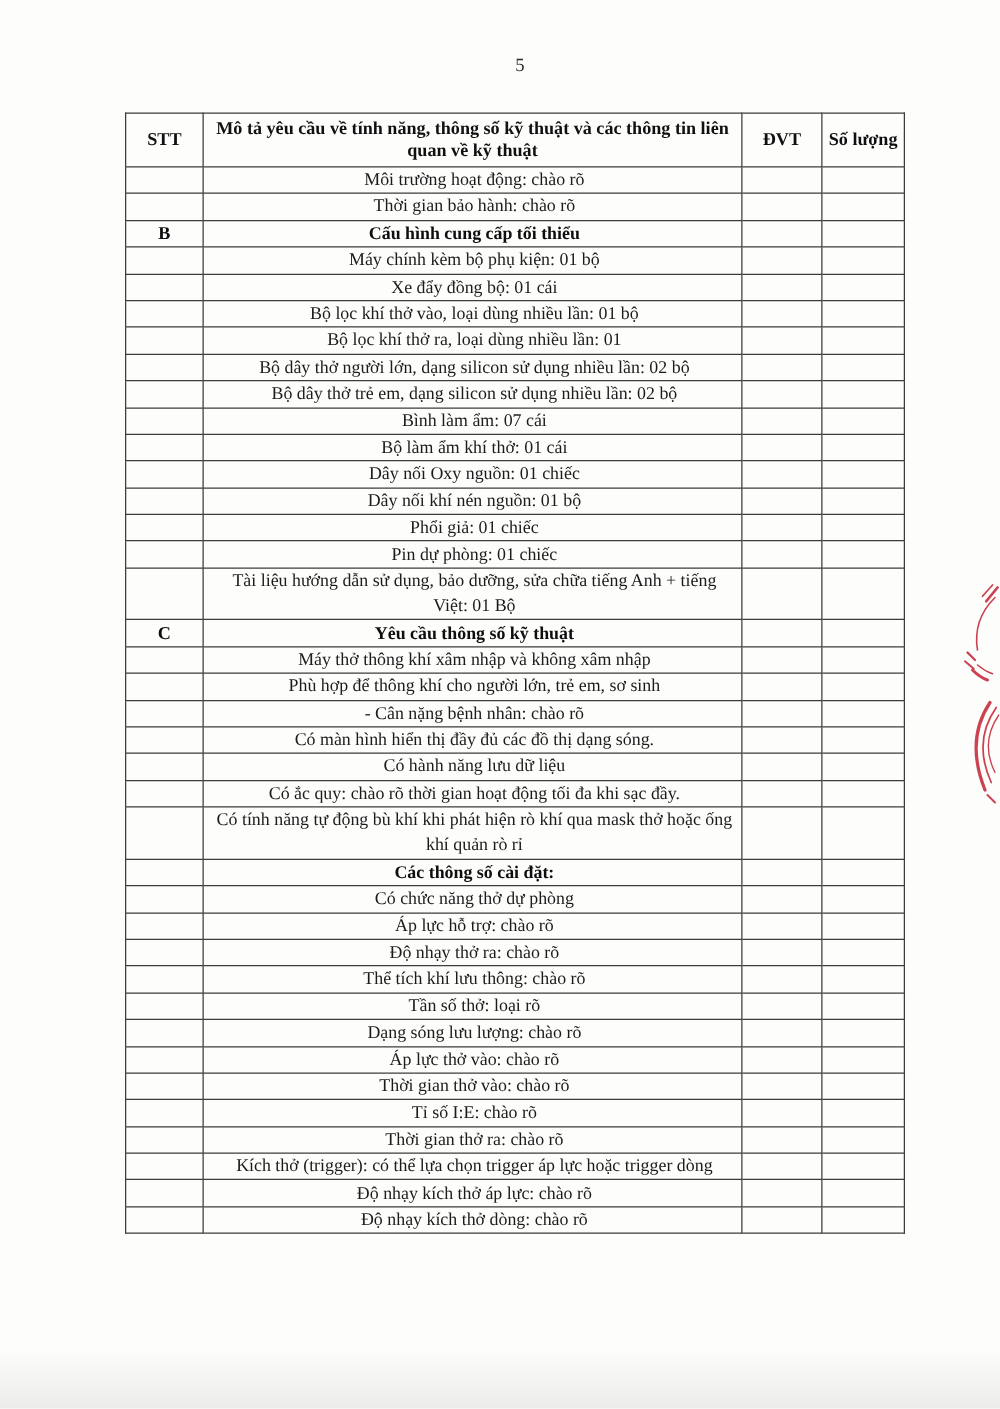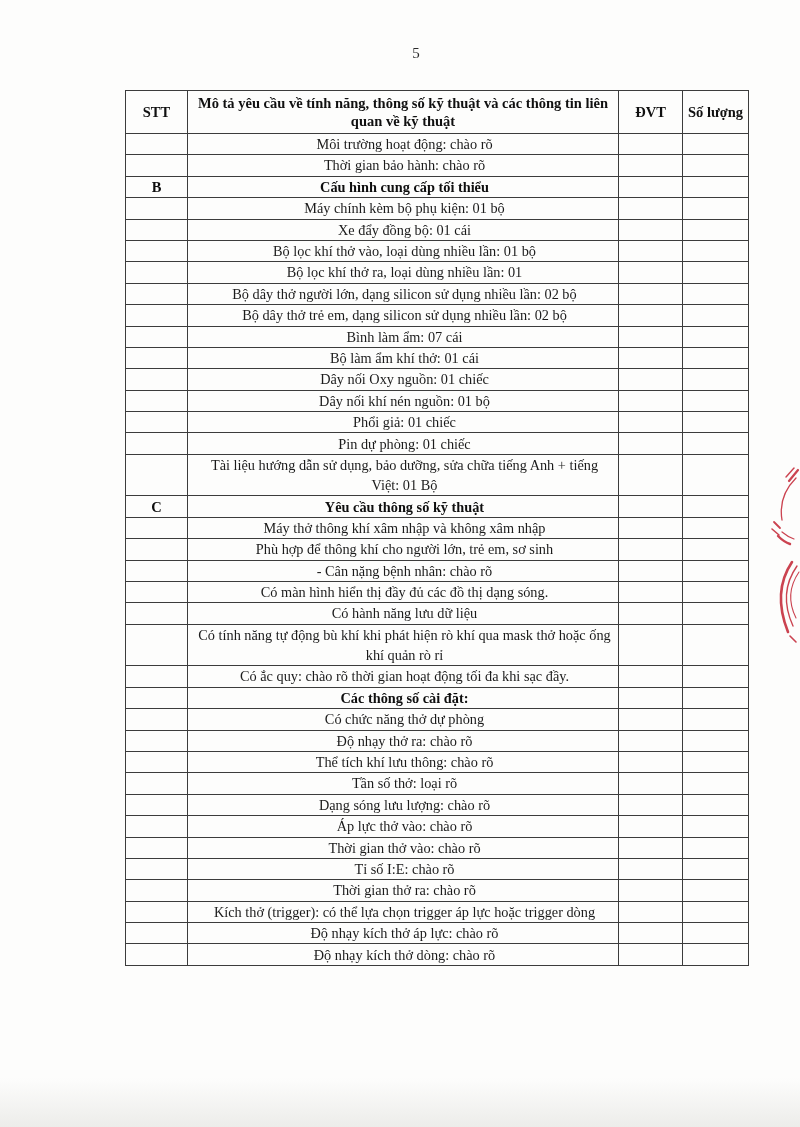--- a/index.html
+++ b/index.html
@@ -11,21 +11,21 @@
     overflow:hidden;
   }
   .page{
     position:relative;width:800px;height:1127px;background:#fdfdfc;overflow:hidden;
   }
   .page-number{
     position:absolute;top:45px;left:0;width:832px;text-align:center;
     font-size:15px;color:#2a2a2a;
   }
   table.spec-table{
-    position:absolute;left:125px;top:90px;width:623px;
+    position:absolute;left:100px;top:90px;width:623px;
     border-collapse:collapse;table-layout:fixed;
   }
   .spec-table th,.spec-table td{
     border:1px solid #3c3c3c;
     overflow:hidden;
   }
   .spec-table thead th{
     font-size:14.5px;font-weight:bold;text-align:center;vertical-align:middle;
     line-height:18px;padding:3px 4px;height:36px;color:#101010;
   }
@@ -199,39 +199,45 @@
           <td class="cell-qty"></td>
         </tr>
         <tr>
           <td class="cell-stt"></td>
           <td class="cell-desc">Có hành năng lưu dữ liệu</td>
           <td class="cell-unit"></td>
           <td class="cell-qty"></td>
         </tr>
         <tr>
           <td class="cell-stt"></td>
+          <td class="cell-desc">Có ắc quy: chào rõ thời gian hoạt động tối đa khi sạc đầy.</td>
+          <td class="cell-unit"></td>
+          <td class="cell-qty"></td>
+        </tr>
+        <tr>
+          <td class="cell-stt"></td>
           <td class="cell-desc">Có tính năng tự động bù khí khi phát hiện rò khí qua mask thở hoặc ống khí quản rò rỉ</td>
-          <td class="cell-unit"></td>
-          <td class="cell-qty"></td>
-        </tr>
-        <tr>
-          <td class="cell-stt"></td>
-          <td class="cell-desc">Có ắc quy: chào rõ thời gian hoạt động tối đa khi sạc đầy.</td>
           <td class="cell-unit"></td>
           <td class="cell-qty"></td>
         </tr>
         <tr>
           <td class="cell-stt bold"></td>
           <td class="cell-desc bold">Các thông số cài đặt:</td>
           <td class="cell-unit bold"></td>
           <td class="cell-qty bold"></td>
         </tr>
         <tr>
           <td class="cell-stt"></td>
           <td class="cell-desc">Có chức năng thở dự phòng</td>
+          <td class="cell-unit"></td>
+          <td class="cell-qty"></td>
+        </tr>
+        <tr>
+          <td class="cell-stt"></td>
+          <td class="cell-desc">Áp lực hỗ trợ: chào rõ</td>
           <td class="cell-unit"></td>
           <td class="cell-qty"></td>
         </tr>
         <tr>
           <td class="cell-stt"></td>
           <td class="cell-desc">Độ nhạy thở ra: chào rõ</td>
           <td class="cell-unit"></td>
           <td class="cell-qty"></td>
         </tr>
         <tr>

